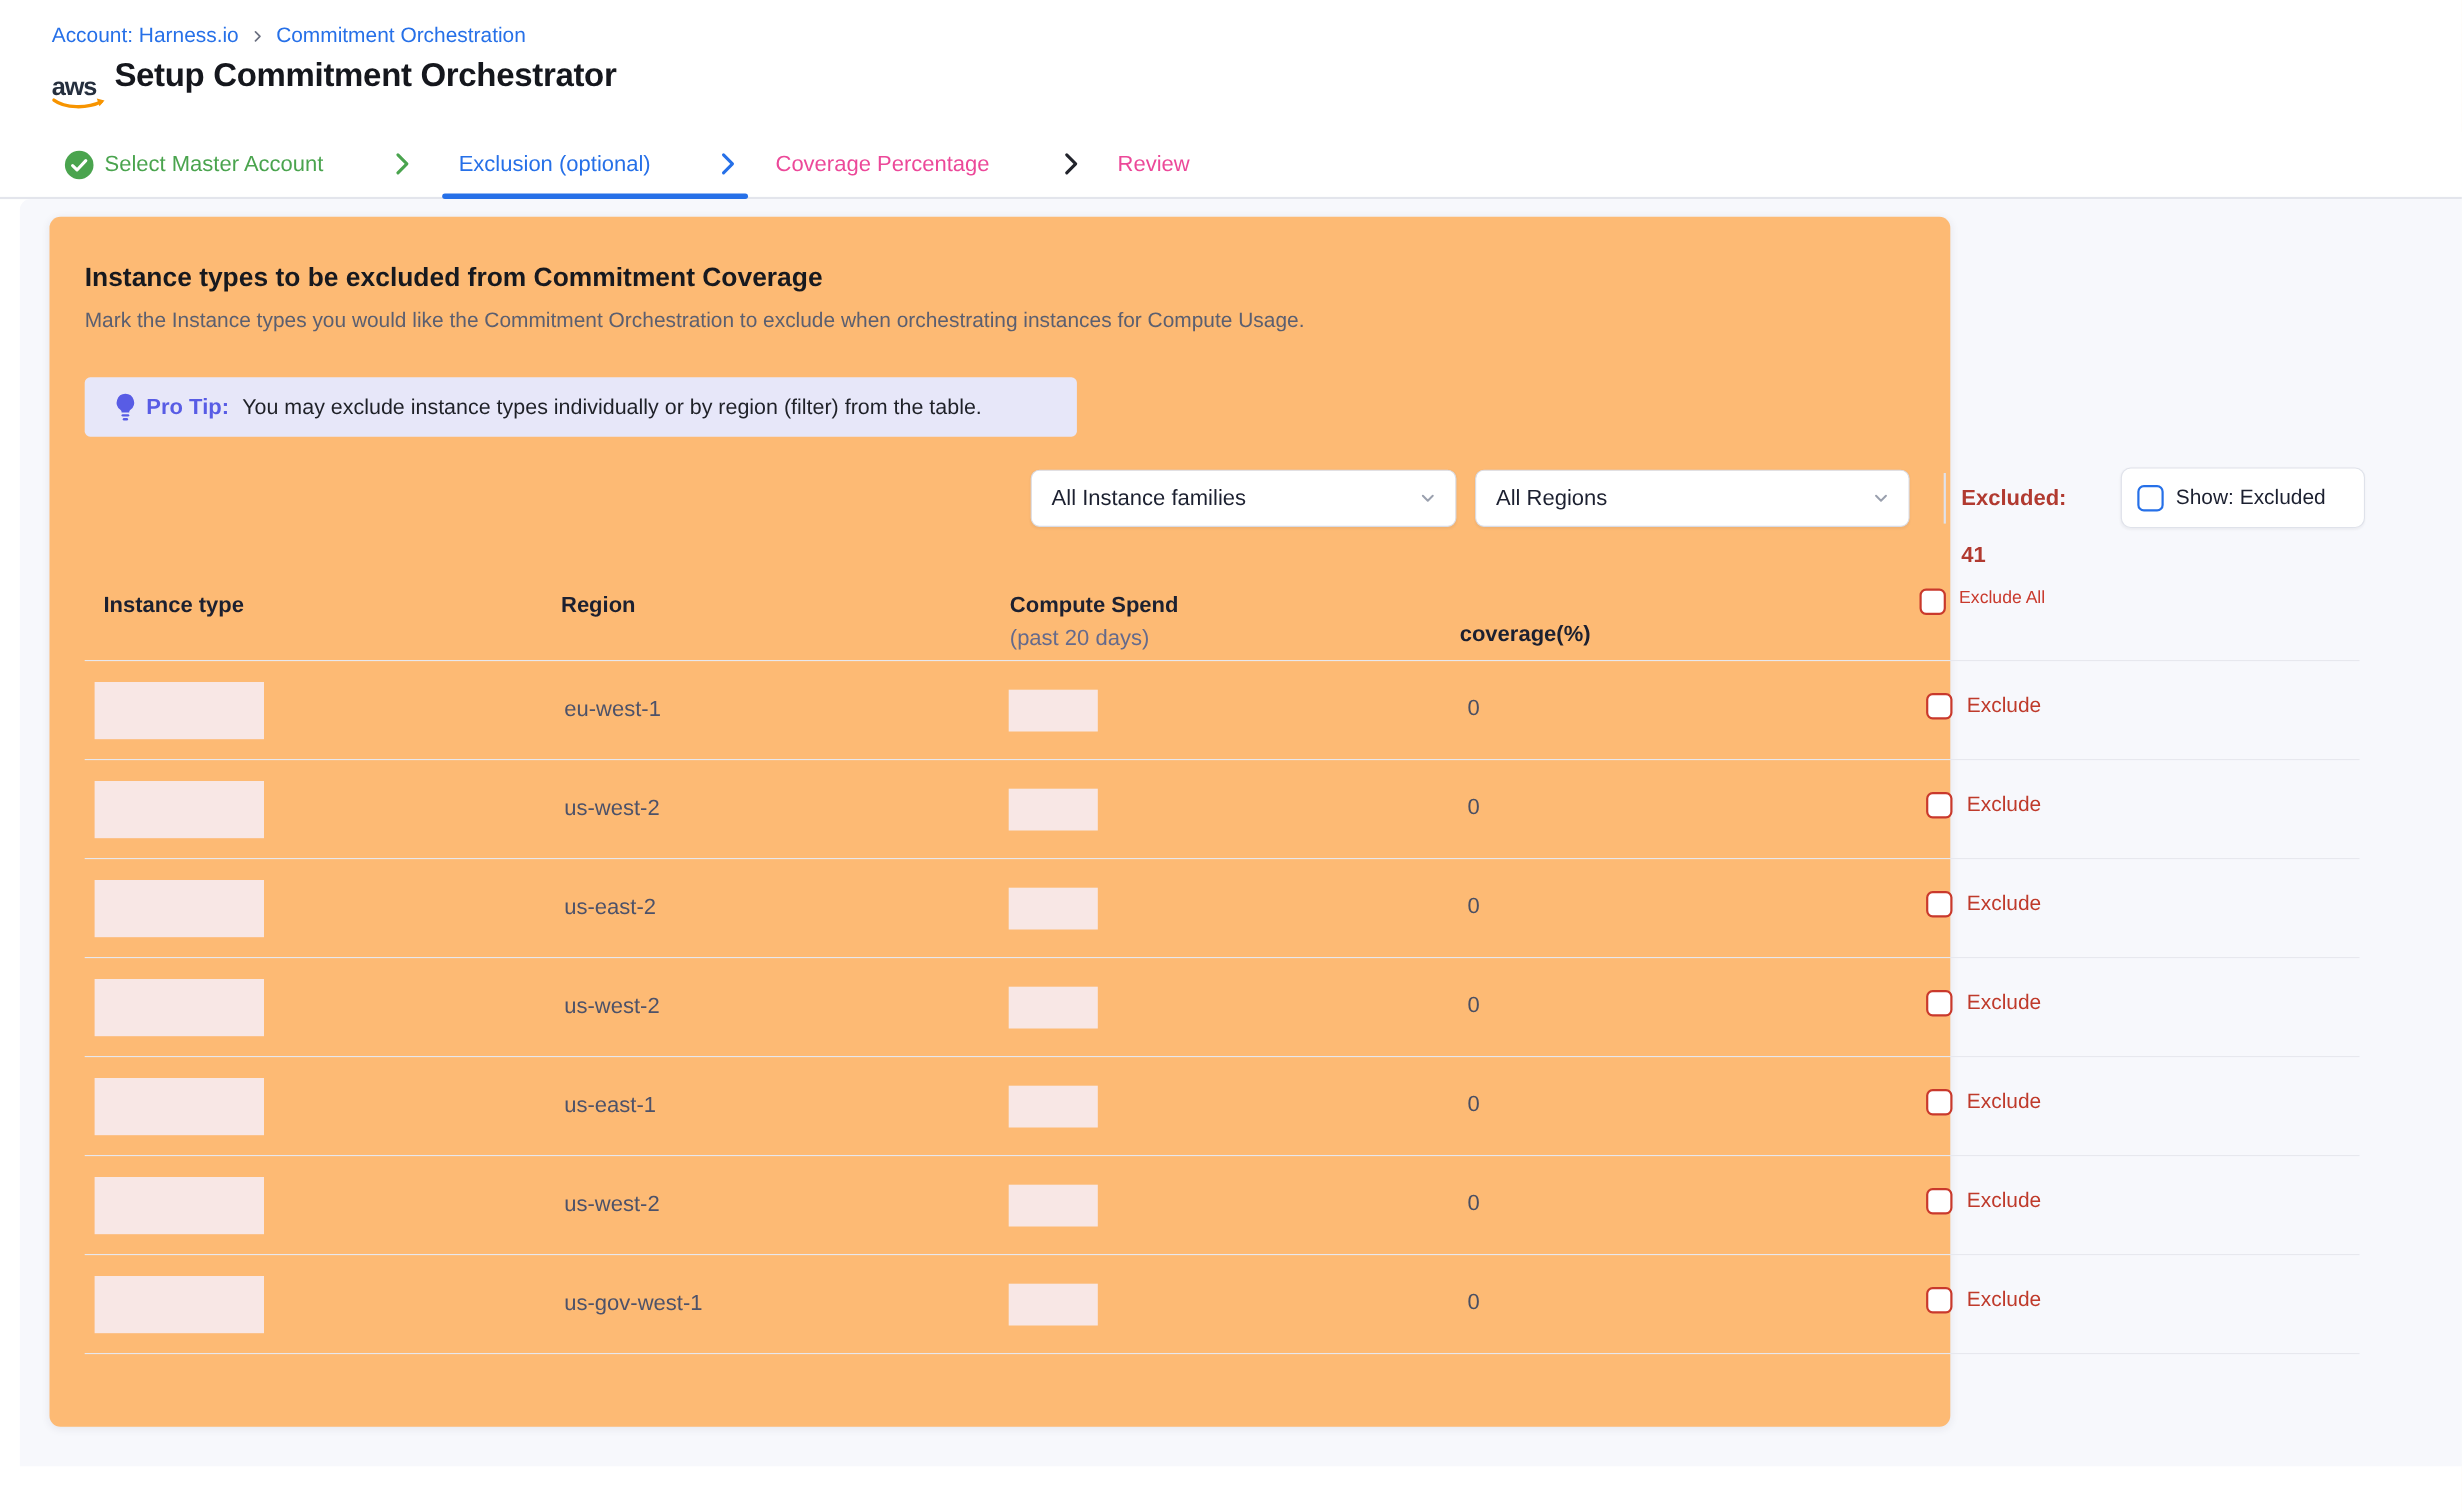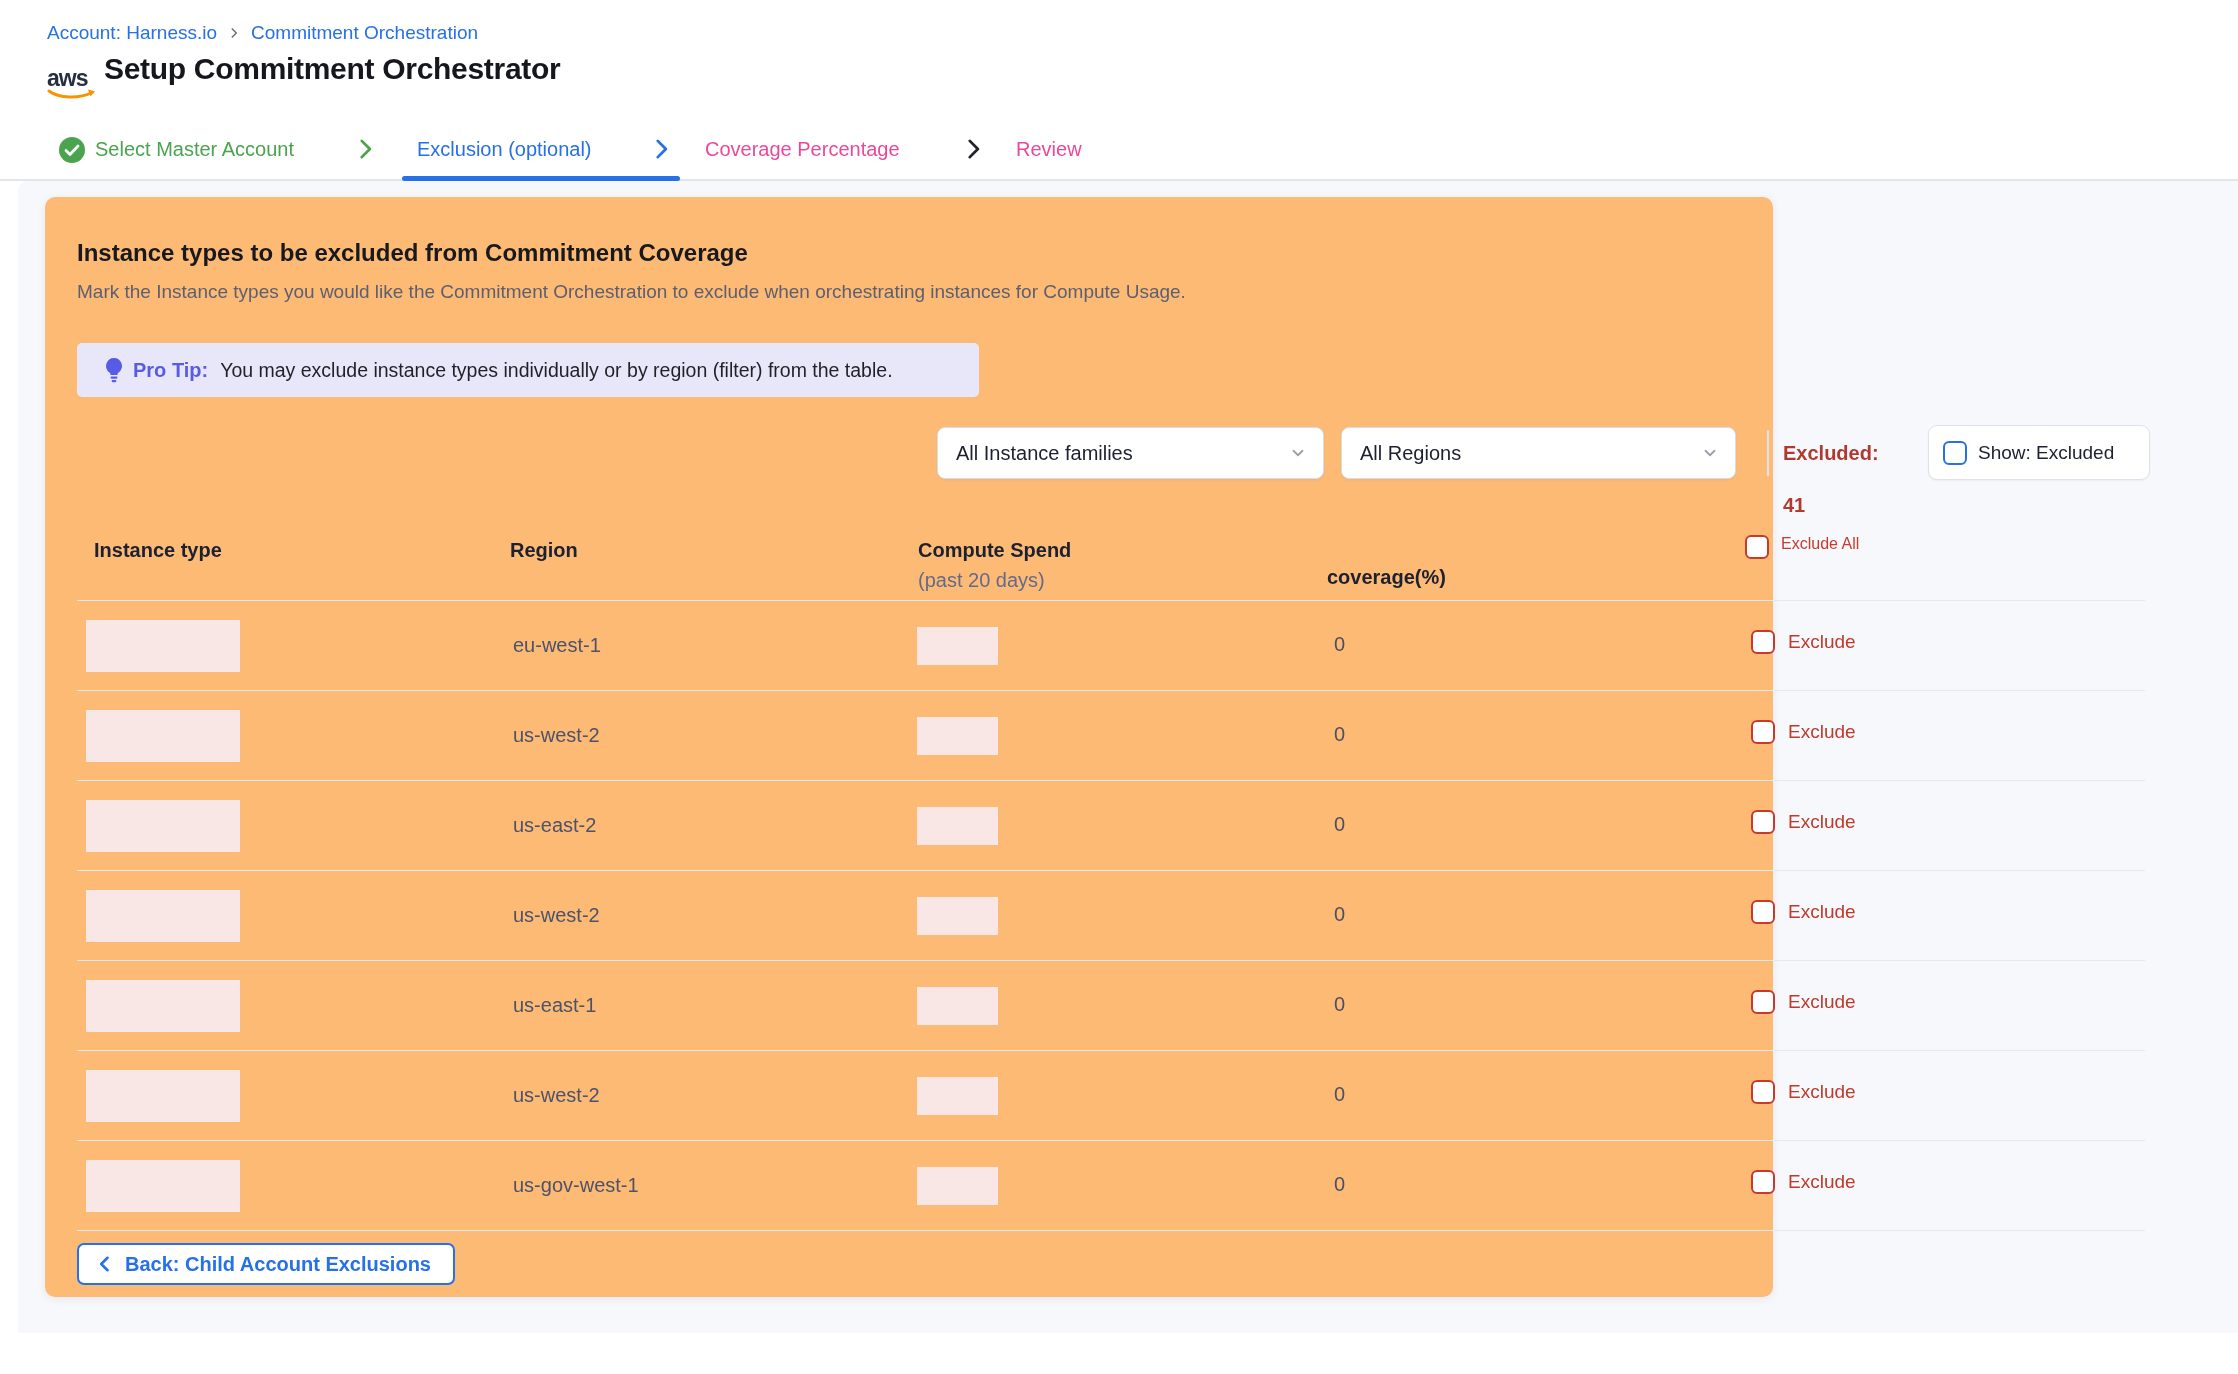--- a/index.html
+++ b/index.html
@@ -234,21 +234,15 @@
         <div class="redact-spend"></div>
         <span class="coverage-cell">0</span>
         <span class="exclude-wrap">
           <span class="cbx cbx-red"></span>
           <span class="lbl">Exclude</span>
         </span>
       </div>
 
     </div>
 
-    <div id="back-button">
-      <svg width="20" height="20" viewBox="0 0 24 24" fill="none">
-          <path d="M15 4.5L7.5 12l7.5 7.5" stroke="#2670e8" stroke-width="3" stroke-linecap="round" stroke-linejoin="round"></path>
-        </svg>
-      <span>Back: Child Account Exclusions</span>
-    </div>
 
   </div>
 </div>
 
 </body></html>

